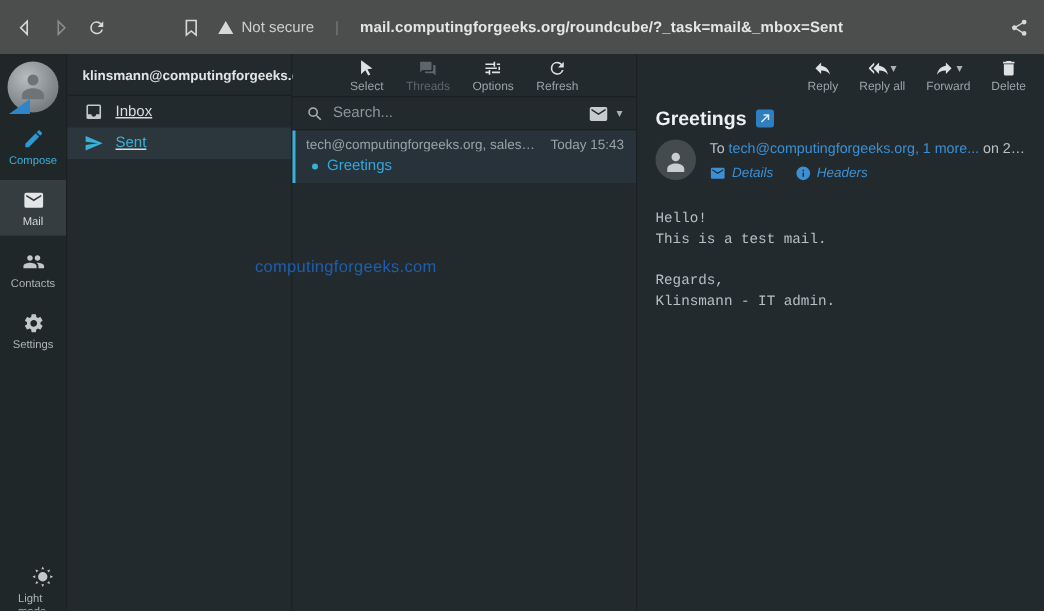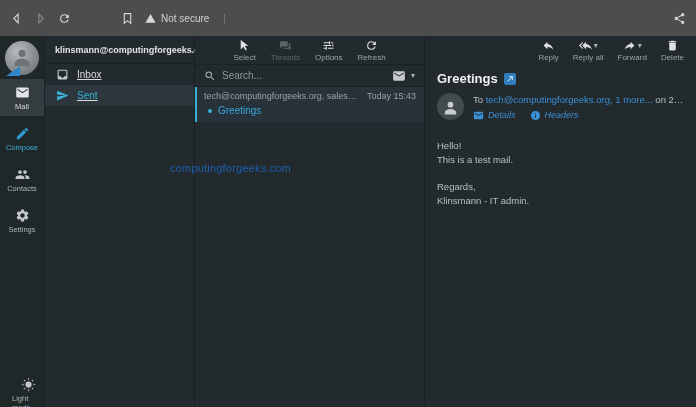--- a/index.html
+++ b/index.html
@@ -135,26 +135,26 @@
     position:relative; overflow:hidden; flex:none;
   }
   .msg-avatar svg { position:absolute; left:5px; top:4px; width:17px; height:21px; color:#c8cdcf; }
   .addr-lines { font-size:9.5px; color:#b9c1c4; padding-top:1px; min-width:0; }
   .to-line { white-space:nowrap; overflow:hidden; text-overflow:ellipsis; }
   .a-link { color:#3b8fd4; text-decoration:none; cursor:pointer; }
   .meta-line { display:flex; align-items:center; gap:14px; margin-top:5px; }
   .meta-link { display:flex; align-items:flex-start; gap:4px; color:#3b8fd4; font-size:9px; cursor:pointer;font-style:italic; }
   .meta-link .ic { width:11px; height:11px; color:#3b8fd4; }
   .msg-body {
-    padding:16px 12px; font-family:Liberation Sans, sans-serif;
+    padding:16px 12px; font-family:Liberation Mono, monospace;
     font-size:9.5px; line-height:1.45; color:#b6c0c3; white-space:pre-wrap;
   }
 
   .watermark {
-    position:absolute; left:170px; top:162px;
+    position:absolute; left:170px; top:172px;
     font-size:11px; color:#1d5fae; letter-spacing:.2px; pointer-events:none;
   }
 </style>
 </head>
 <body>
 
 <div class="browser-bar">
   <span class="nav-ic">
     <svg viewBox="0 0 24 24" fill="none" stroke="currentColor" stroke-width="2">
         <path d="M15 4 L7 12 L15 20 Z"></path>
@@ -178,20 +178,21 @@
   </span>
   <span class="sec-group">
     <span class="warn-ic">
       <svg viewBox="0 0 24 24" fill="currentColor">
           <path d="M12 2 1 21h22L12 2zm1 15h-2v2h2v-2zm0-7h-2v5h2v-5z"></path>
         </svg>
     </span>
     <span>Not secure</span>
   </span>
   <span class="chrome-sep">|</span>
+  <span class="url-text">mail.computingforgeeks.org/roundcube/?_task=mail&amp;_mbox=Sent</span>
   <span class="chrome-spacer"></span>
   <span class="nav-ic">
     <svg viewBox="0 0 24 24" fill="currentColor">
         <path d="M18 16.1c-.76 0-1.44.3-1.96.77L8.91 12.7c.05-.23.09-.46.09-.7s-.04-.47-.09-.7l7.05-4.11c.54.5 1.25.81 2.04.81a3 3 0 1 0-3-3c0 .24.04.47.09.7L8.04 9.81A2.99 2.99 0 0 0 3 12a3 3 0 0 0 5.04 2.19l7.12 4.16c-.05.21-.08.43-.08.65a2.92 2.92 0 1 0 2.92-2.9z"></path>
       </svg>
   </span>
 </div>
 
 <div class="app">
 
@@ -200,36 +201,36 @@
       <div class="avatar-circle">
         <span class="avatar-person">
           <svg viewBox="0 0 24 24" fill="currentColor">
               <path d="M12 12a4 4 0 1 0 0-8 4 4 0 0 0 0 8zm0 2c-3.33 0-8 1.67-8 5v3h16v-3c0-3.33-4.67-5-8-5z"></path>
             </svg>
         </span>
       </div>
       <div class="avatar-wedge"></div>
     </div>
 
+    <div class="side-item compose">
+      <span class="ic">
+        <svg viewBox="0 0 24 24" fill="currentColor">
+            <path d="M3 17.25V21h3.75L17.81 9.94l-3.75-3.75L3 17.25zM20.71 7.04a1 1 0 0 0 0-1.41l-2.34-2.34a1 1 0 0 0-1.41 0l-1.83 1.83 3.75 3.75 1.83-1.83z"></path>
+          </svg>
+      </span>
+      <span class="lbl">Compose</span>
+    </div>
+
     <div class="side-item selected">
       <span class="ic">
         <svg viewBox="0 0 24 24" fill="currentColor">
             <path d="M20 4H4a2 2 0 0 0-2 2v12a2 2 0 0 0 2 2h16a2 2 0 0 0 2-2V6a2 2 0 0 0-2-2zm0 4-8 5-8-5V6l8 5 8-5v2z"></path>
           </svg>
       </span>
       <span class="lbl">Mail</span>
-    </div>
-
-    <div class="side-item compose">
-      <span class="ic">
-        <svg viewBox="0 0 24 24" fill="currentColor">
-            <path d="M3 17.25V21h3.75L17.81 9.94l-3.75-3.75L3 17.25zM20.71 7.04a1 1 0 0 0 0-1.41l-2.34-2.34a1 1 0 0 0-1.41 0l-1.83 1.83 3.75 3.75 1.83-1.83z"></path>
-          </svg>
-      </span>
-      <span class="lbl">Compose</span>
     </div>
 
     <div class="side-item">
       <span class="ic">
         <svg viewBox="0 0 24 24" fill="currentColor">
             <path d="M16 11c1.66 0 2.99-1.34 2.99-3S17.66 5 16 5s-3 1.34-3 3 1.34 3 3 3zm-8 0c1.66 0 2.99-1.34 2.99-3S9.66 5 8 5 5 6.34 5 8s1.34 3 3 3zm0 2c-2.33 0-7 1.17-7 3.5V19h14v-2.5c0-2.33-4.67-3.5-7-3.5zm8 0c-.29 0-.62.02-.97.05 1.16.84 1.97 1.97 1.97 3.45V19h6v-2.5c0-2.33-4.67-3.5-7-3.5z"></path>
           </svg>
       </span>
       <span class="lbl">Contacts</span>
     </div>

